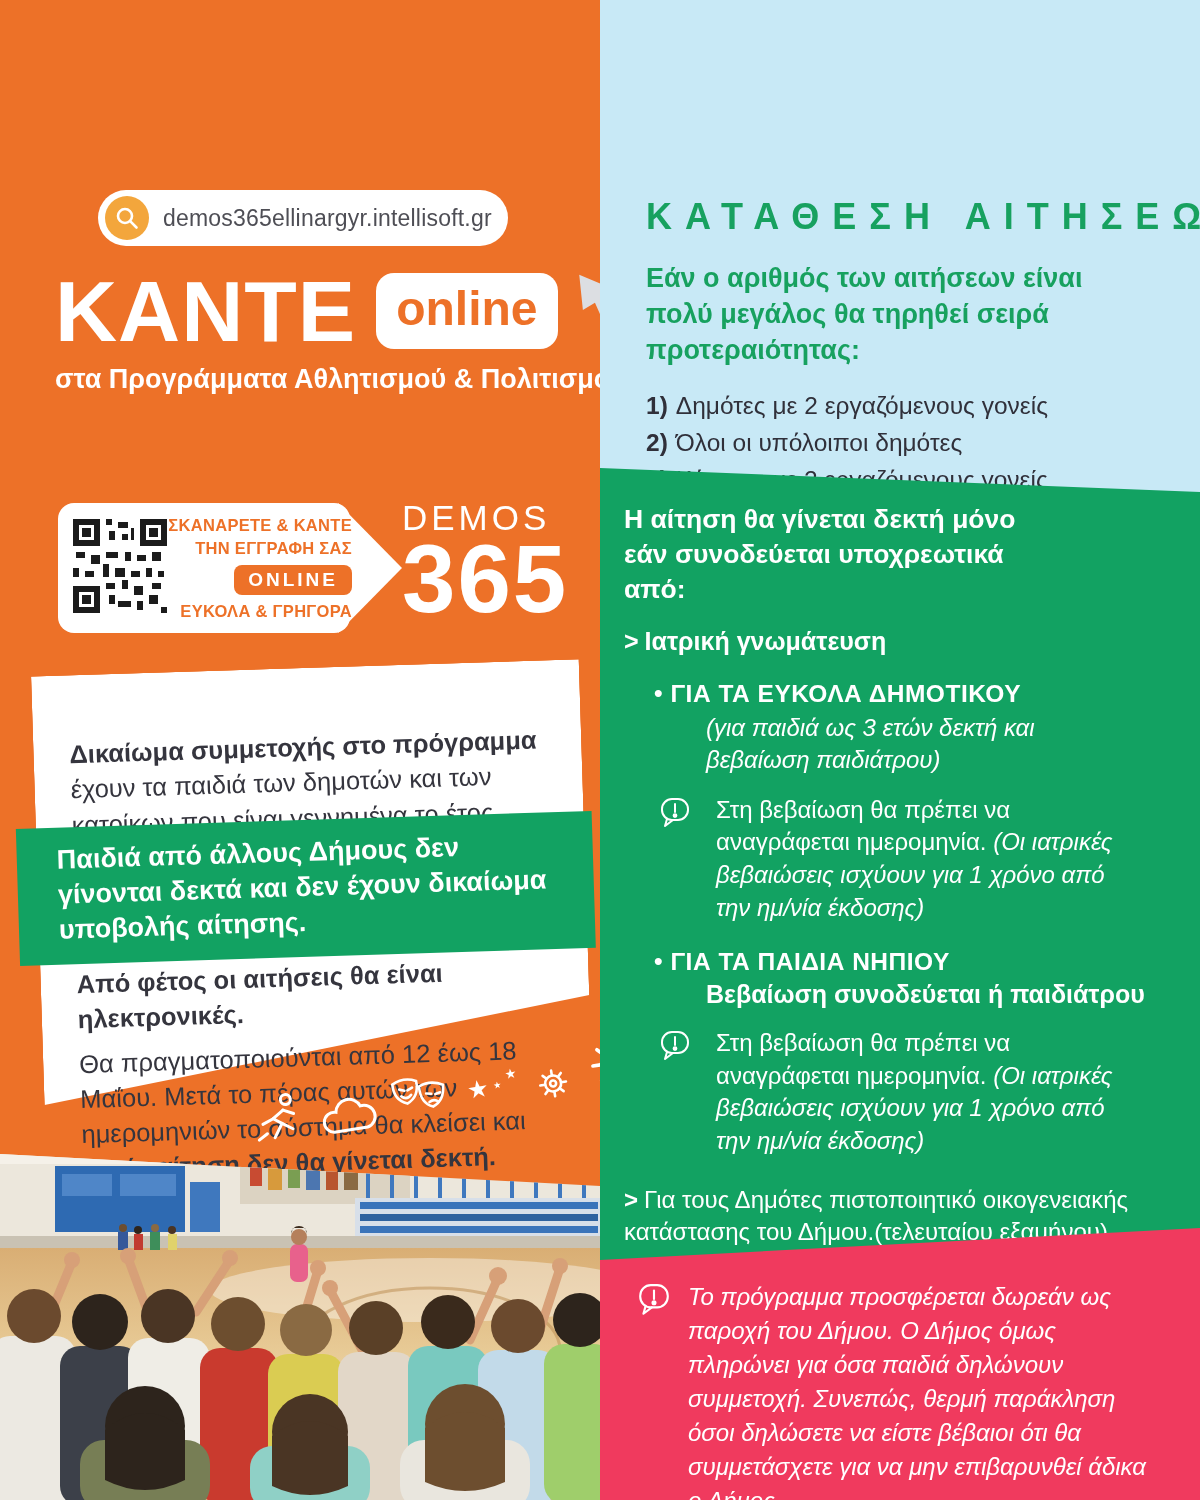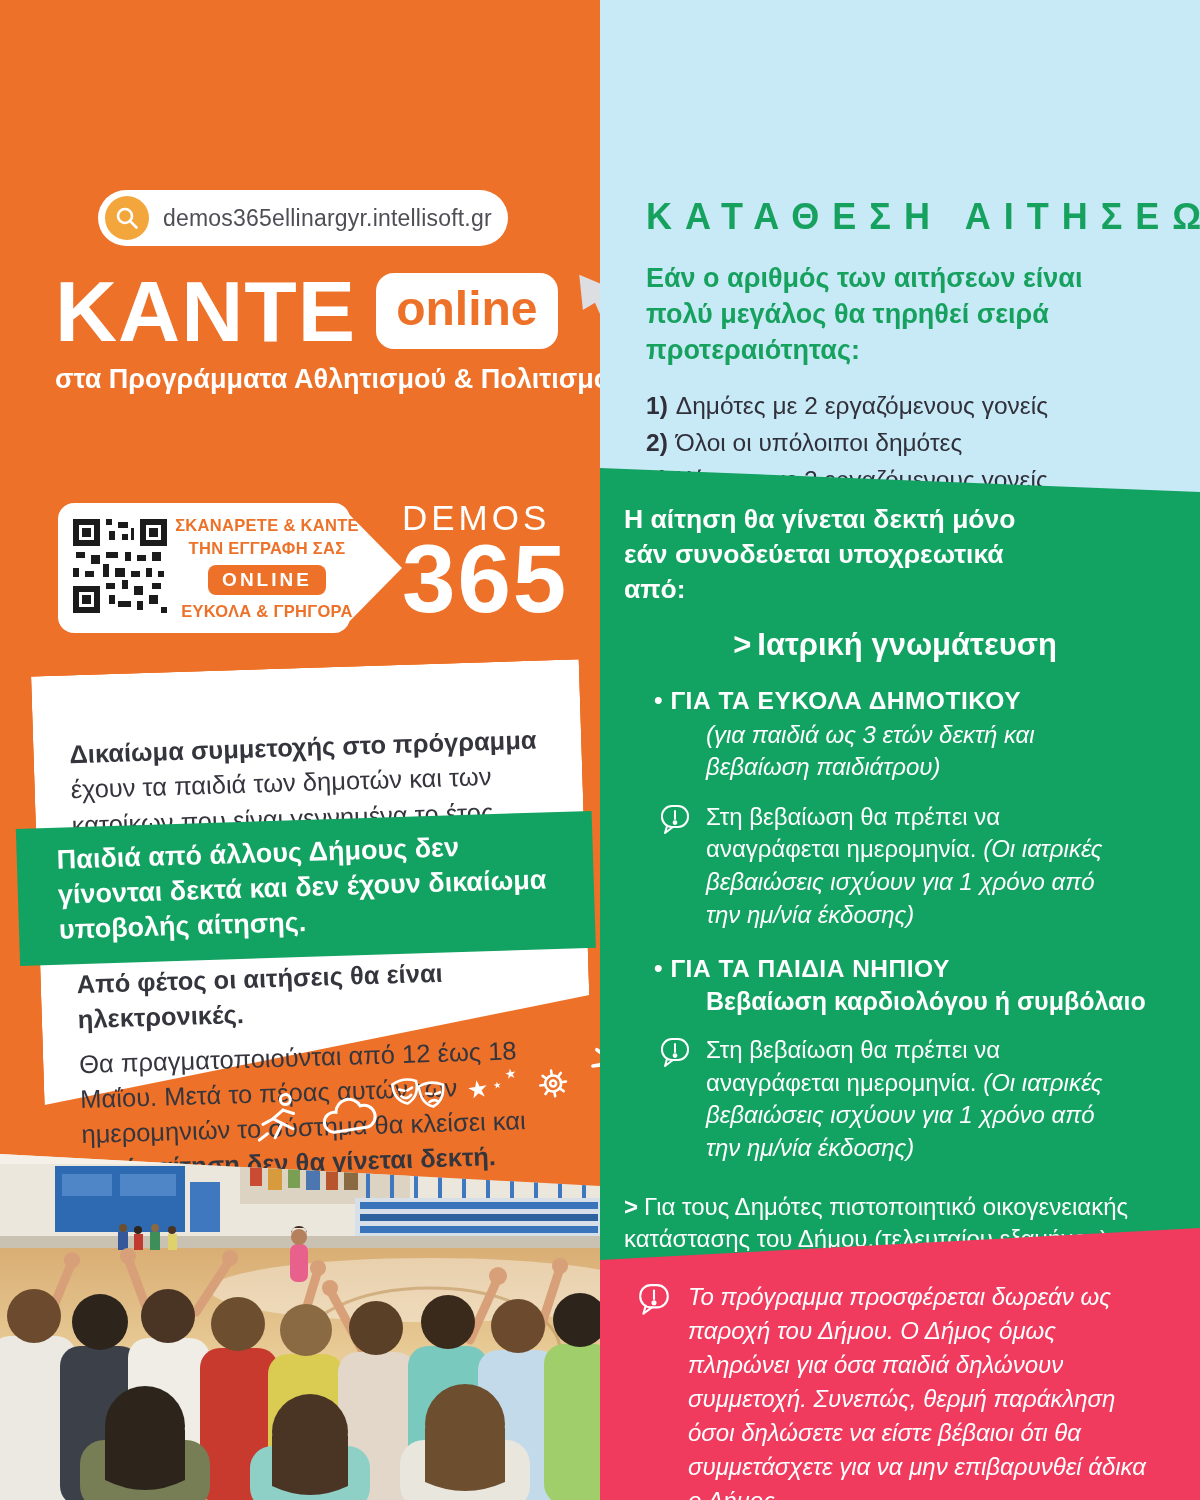--- a/index.html
+++ b/index.html
@@ -21,21 +21,21 @@
   .online-badge{background:#fff;color:#ED7128;font-weight:800;font-size:48px;line-height:1;
     border-radius:18px;padding:12px 20px 16px;}
   .cursor-wrap{margin-left:-6px;margin-top:-20px;}
   .tropos{font-size:47px;font-weight:600;letter-spacing:4px;margin-top:16px;white-space:nowrap;}
   .subtitle{font-size:27px;font-weight:700;margin-top:10px;white-space:nowrap;}
 
   .qr-badge{position:absolute;left:58px;top:503px;width:292px;height:130px;background:#fff;
     border-radius:16px;display:flex;align-items:center;gap:12px;box-sizing:border-box;padding:10px 0 10px 12px;z-index:2;}
   .qr-arrow{position:absolute;left:338px;top:503px;width:64px;height:130px;background:#fff;
     clip-path:polygon(0 0,100% 50%,0 100%);z-index:1;}
-  .qr-text{display:flex;flex-direction:column;align-items:center;gap:4px;width:170px;}
+  .qr-text{display:flex;flex-direction:column;align-items:flex-end;gap:4px;width:170px;}
   .qr-line{color:#ED7128;font-weight:800;font-size:16.5px;letter-spacing:.3px;white-space:nowrap;}
   .online-btn{background:#ED7128;color:#fff;font-weight:800;font-size:19px;letter-spacing:3px;
     border-radius:8px;padding:4px 14px;margin:3px 0;}
   .demos-logo{position:absolute;left:402px;top:500px;color:#fff;line-height:1;z-index:2;}
   .demos-top{font-size:35px;font-weight:400;letter-spacing:4px;}
   .demos-365{font-size:96px;font-weight:800;letter-spacing:2px;margin-top:-4px;}
 
   .card-stack{position:absolute;left:18px;top:668px;width:572px;height:452px;transform:rotate(-1.8deg);}
   .panel-white{position:absolute;left:20px;top:0;width:548px;height:442px;background:#fff;
     clip-path:polygon(0 0,100% 0,100% 76%,0 97%);}
@@ -63,25 +63,25 @@
   .katathesi{color:#17A15F;font-size:36px;font-weight:700;letter-spacing:13px;white-space:nowrap;}
   .intro{color:#17A15F;font-weight:700;font-size:27px;line-height:1.34;margin-top:22px;width:440px;}
   .plist{margin-top:18px;}
   .plist-row{font-size:24.5px;color:#30303A;line-height:1.53;}
   .pnum{font-weight:800;margin-right:8px;}
 
   .green-sec{position:absolute;left:0;top:468px;width:600px;height:800px;background:#12A262;
     clip-path:polygon(0 0,100% 24px,100% 100%,0 100%);color:#fff;box-sizing:border-box;
     padding:34px 34px 0 24px;}
   .g-header{font-weight:800;font-size:26.5px;line-height:1.32;width:440px;}
-  .g-medical{font-weight:800;font-size:31px;margin-top:20px;text-align:center;}
+  .g-medical{font-weight:800;font-size:25px;margin-top:20px;}
   .g-bullet-line{font-weight:800;font-size:24.5px;letter-spacing:.5px;margin:24px 0 0 30px;}
   .g-sub{font-weight:800;font-size:25px;margin:10px 0 0 82px;}
   .g-note{font-style:italic;font-size:24px;line-height:1.33;margin:4px 0 0 82px;width:420px;}
-  .g-warn{display:flex;gap:14px;margin:18px 0 0 34px;width:470px;}
+  .g-warn{display:flex;gap:24px;margin:18px 0 0 34px;width:470px;}
   .g-warn .txt{font-size:24px;line-height:1.36;}
   .g-warn em{font-style:italic;}
   .warn-icon{flex:0 0 auto;margin-top:2px;}
   .g-item{font-size:24px;line-height:1.34;margin-top:26px;width:512px;}
   .arrow{font-weight:800;margin-right:6px;}
 
   .pink-sec{position:absolute;left:0;top:1228px;width:600px;height:272px;background:#F03A5E;
     clip-path:polygon(0 32px,100% 0,100% 100%,0 100%);color:#fff;box-sizing:border-box;
     padding:52px 40px 0 36px;z-index:3;}
   .p-warn{display:flex;gap:16px;}
@@ -374,21 +374,21 @@
             <rect x="4" y="3" width="26" height="21" rx="10"></rect>
             <path d="M9 23 L7 30 L15 24"></path>
             <line x1="17" y1="8" x2="17" y2="16"></line>
               <circle cx="17" cy="19.6" r="1.4" fill="#fff"></circle>
           </svg>
         </span>
         <span class="txt"><span>Στη βεβαίωση θα πρέπει να αναγράφεται ημερομηνία. </span><em>(Οι ιατρικές βεβαιώσεις ισχύουν για 1 χρόνο από την ημ/νία έκδοσης)</em></span>
       </div>
 
       <div class="g-bullet-line"><span>•</span> <span>ΓΙΑ ΤΑ ΠΑΙΔΙΑ ΝΗΠΙΟΥ</span></div>
-      <div class="g-sub" style="margin-top:4px;">Βεβαίωση καρδιολόγου ή συμβόλαιο</div>
+      <div class="g-sub" style="margin-top:4px;">Βεβαίωση συνοδεύεται ή παιδιάτρου</div>
 
       <div class="g-warn">
         <span class="warn-icon">
           <svg width="34" height="34" viewBox="0 0 34 34" fill="none" stroke="#fff" stroke-width="2" stroke-linecap="round" stroke-linejoin="round">
             <rect x="4" y="3" width="26" height="21" rx="10"></rect>
             <path d="M9 23 L7 30 L15 24"></path>
             <line x1="17" y1="8" x2="17" y2="16"></line>
               <circle cx="17" cy="19.6" r="1.4" fill="#fff"></circle>
           </svg>
         </span>

